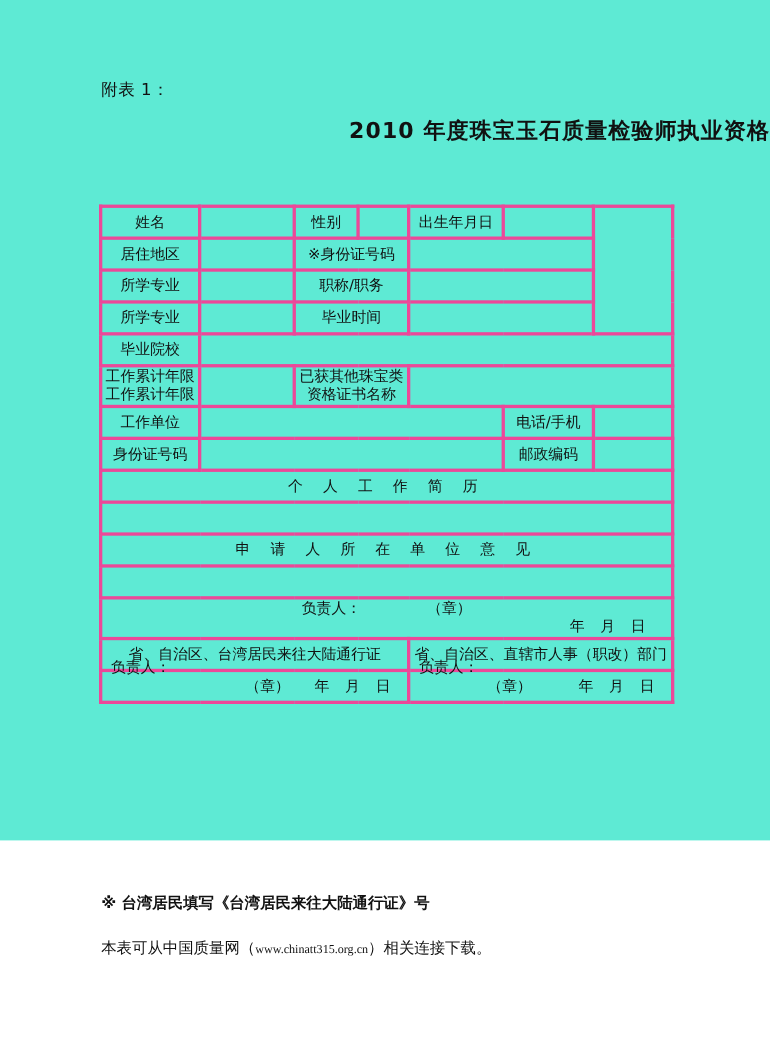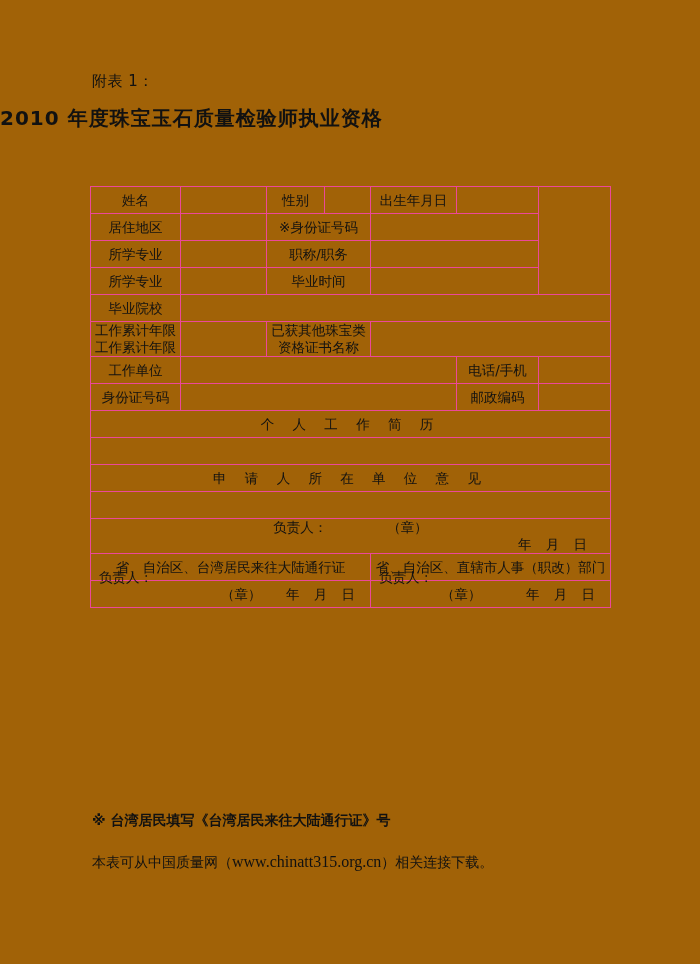--- a/index.html
+++ b/index.html
@@ -12,53 +12,53 @@
     height: 964px;
     font-family: "DejaVu Sans", "Liberation Sans", sans-serif;
     color: #111111;
     position: relative;
     overflow: hidden;
   }
   .page {
     position: absolute;
     left: 0; top: 0;
     width: 700px;
-    height: 964px;
-    background: #a16207;
+    height: 764px;
+    background: #5eead4;
   }
   .attach-label {
     position: absolute;
     left: 92px;
     top: 72px;
     font-size: 15px;
     letter-spacing: 0.5px;
   }
   .title-block {
     position: absolute;
     left: 0;
     top: 100px;
     width: 700px;
-    text-align: left;
+    text-align: right;
   }
   .title-line {
     font-size: 20px;
     font-weight: bold;
     letter-spacing: 1px;
     line-height: 36px;
   }
   table.form {
     position: absolute;
     left: 90px;
     top: 186px;
     width: 520px;
     border-collapse: collapse;
     table-layout: fixed;
   }
   table.form td {
-    border: 1px solid #ec4899;
+    border: 3px solid #ec4899;
     height: 26px;
     font-size: 13.5px;
     text-align: center;
     vertical-align: middle;
     padding: 0 2px;
     line-height: 17px;
   }
   td.blank { }
   .two-line {
     line-height: 17px;
@@ -100,21 +100,21 @@
     font-weight: bold;
   }
   .note2 {
     position: absolute;
     left: 92px;
     top: 853px;
     font-size: 14px;
   }
   .note2 .url {
     font-family: "Liberation Serif", serif;
-    font-size: 16px;
+    font-size: 11px;
   }
   .sub-block {
     position: relative;
     height: 86px;
   }
   .sub-inner {
     position: absolute;
     left: 0; right: 0; bottom: 4px;
   }
   .row-neg {

